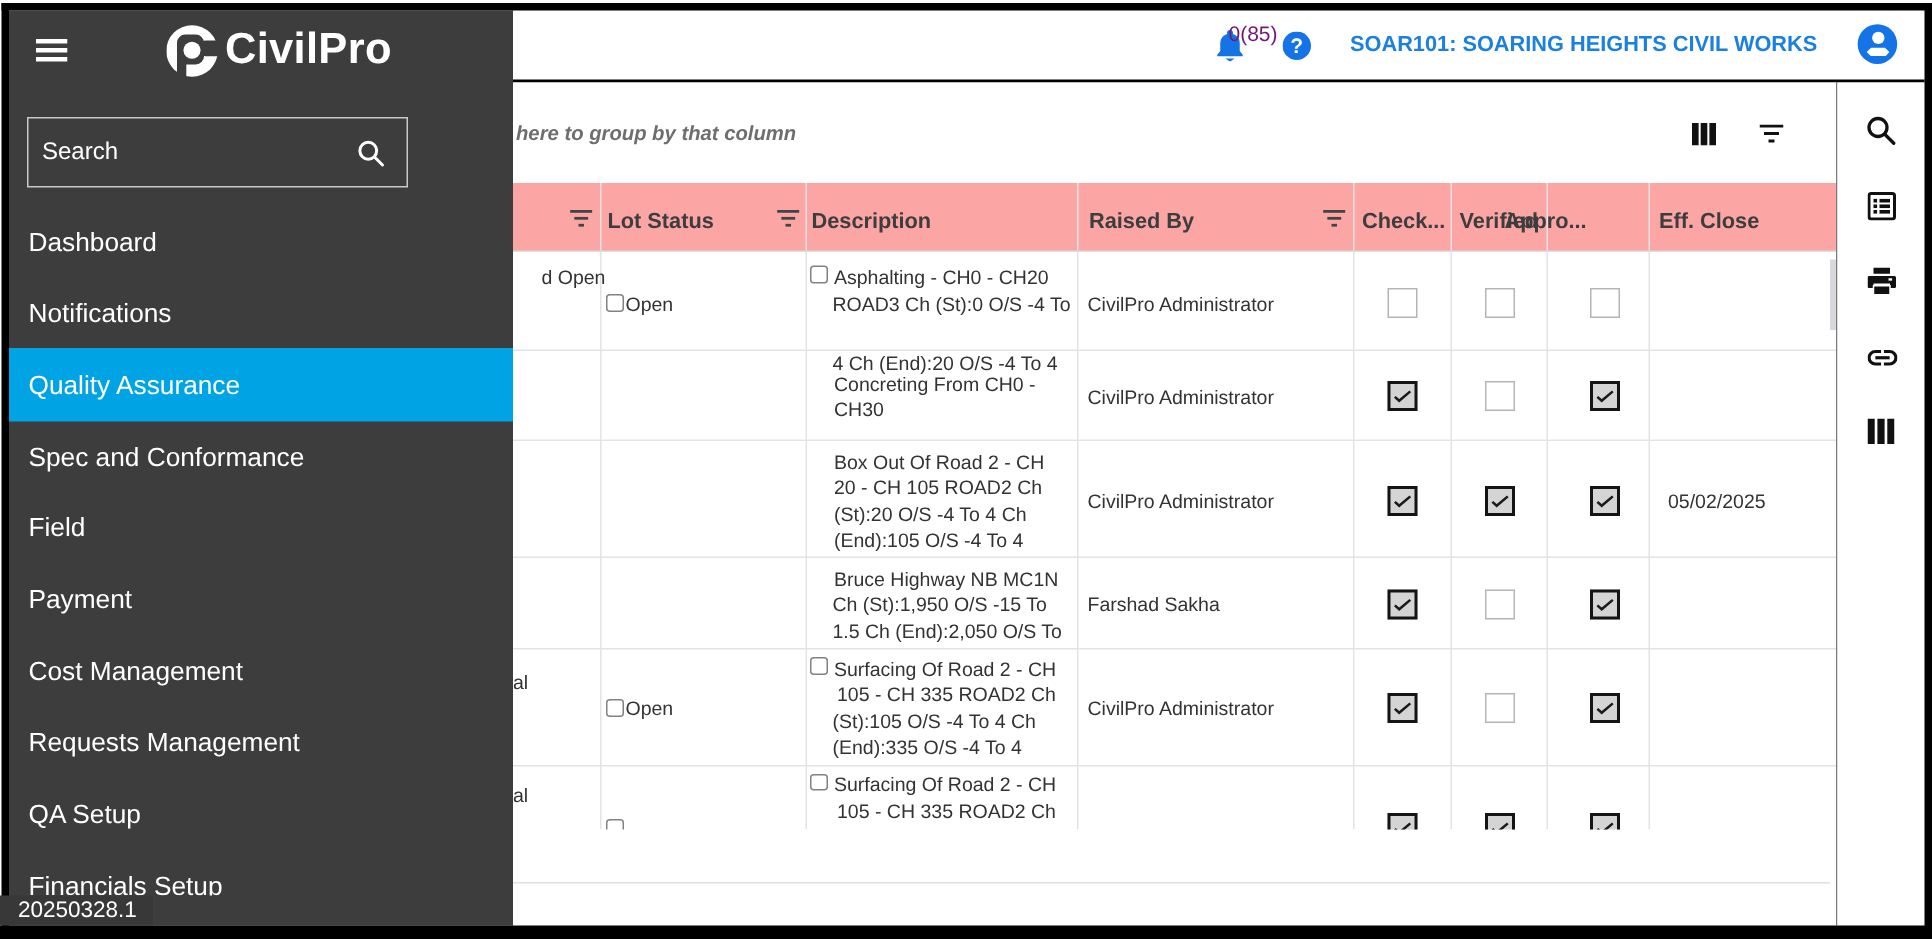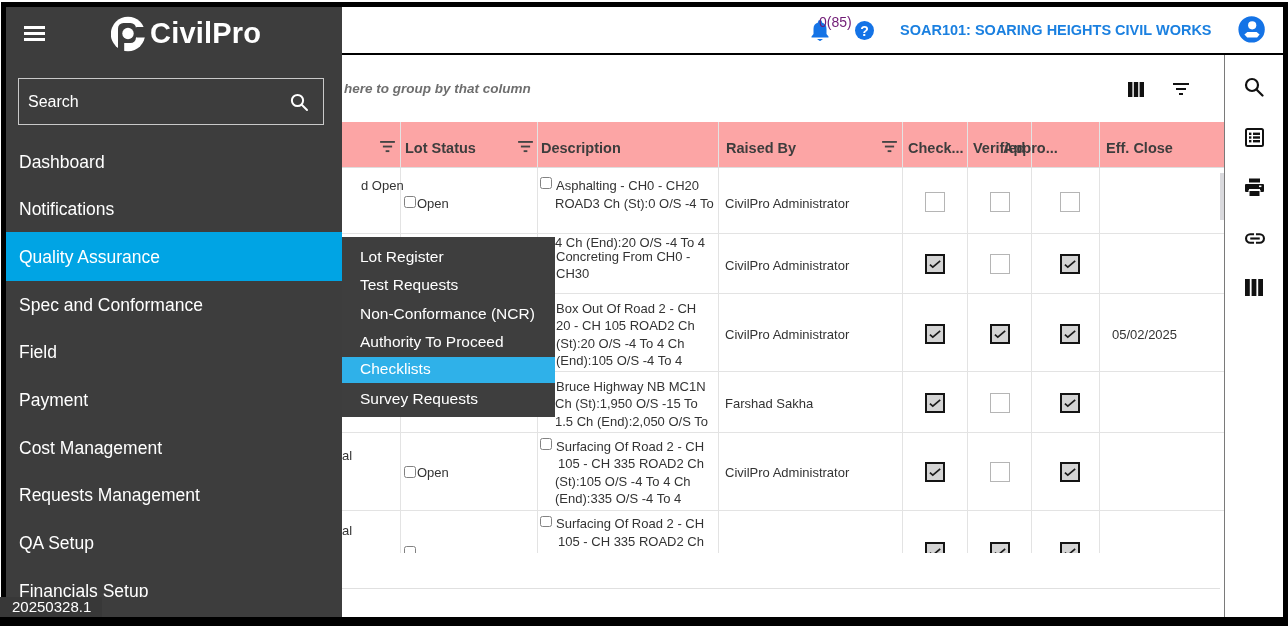--- a/index.html
+++ b/index.html
@@ -32,21 +32,21 @@
 
     <svg class="abs" style="left:105px; top:9px;" width="36" height="36" viewBox="0 0 36 36">
       <circle cx="17" cy="18" r="17.2" fill="#fff"></circle>
       <rect x="7" y="7" width="18" height="20" rx="5.5" fill="#3d3d3d"></rect>
       <rect x="7" y="17" width="6.2" height="19" fill="#3d3d3d"></rect>
       <rect x="24" y="11" width="12" height="10.5" rx="2" fill="#3d3d3d"></rect>
       <circle cx="17" cy="17.5" r="5.7" fill="#fff"></circle>
     </svg>
     <div class="abs" style="left:144px; top:10px; color:#fff; font-size:29px; font-weight:600; letter-spacing:0.2px;">CivilPro</div>
 
-    <div class="abs" style="left:12px; top:71px; width:306px; height:47px; border:1px solid #c9c9c9;">
+    <div class="abs" style="left:12px; top:71px; width:254px; height:47px; border:1px solid #c9c9c9;">
       <div class="abs ctr" style="left:9px; top:50%; color:#fff; font-size:16px;">Search</div>
       <svg class="abs" style="right:14px; top:13px;" width="20" height="20" viewBox="0 0 20 20">
         <circle cx="8.5" cy="8.5" r="5.6" fill="none" stroke="#fff" stroke-width="2"></circle>
         <line x1="13" y1="13" x2="18" y2="18" stroke="#fff" stroke-width="2" stroke-linecap="round"></line>
       </svg>
     </div>
 
     <div class="menu-item" style="top:155px;">Dashboard</div>
     <div class="menu-item" style="top:202px;">Notifications</div>
     <div class="abs" style="left:0; top:225px; width:336px; height:49px; background:#00a4e4;"></div>
@@ -263,27 +263,18 @@
       <rect x="5.5" y="4.4" width="10" height="2.2" fill="#111"></rect>
     </svg>
 
     <svg class="abs" style="left:20px; top:224px;" width="18" height="17" viewBox="0 0 18 17">
       <rect x="0" y="0" width="4.8" height="17" fill="#111"></rect>
       <rect x="6.6" y="0" width="4.8" height="17" fill="#111"></rect>
       <rect x="13.2" y="0" width="4.8" height="17" fill="#111"></rect>
     </svg>
   </div>
 
-  <div class="abs" id="submenu" style="left:342px; top:237px; width:213px; height:180px; background:#3e3e3e;">
-    <div class="sub-item" style="top:20px;">Lot Register</div>
-    <div class="sub-item" style="top:48px;">Test Requests</div>
-    <div class="sub-item" style="top:77px;">Non-Conformance (NCR)</div>
-    <div class="sub-item" style="top:105px;">Authority To Proceed</div>
-    <div class="abs" style="left:0; top:120px; width:213px; height:26px; background:#2fb1e9;"></div>
-    <div class="sub-item" style="top:132px;">Checklists</div>
-    <div class="sub-item" style="top:162px;">Survey Requests</div>
-  </div>
 
   <div class="abs blk" style="left:1px; top:2px; width:1287px; height:5px;"></div>
   <div class="abs blk" style="left:1px; top:2px; width:5px; height:624px;"></div>
   <div class="abs blk" style="left:1283px; top:2px; width:5px; height:624px;"></div>
   <div class="abs blk" style="left:0px; top:617px; width:1288px; height:9px;"></div>
 </div>
 
 </body></html>

